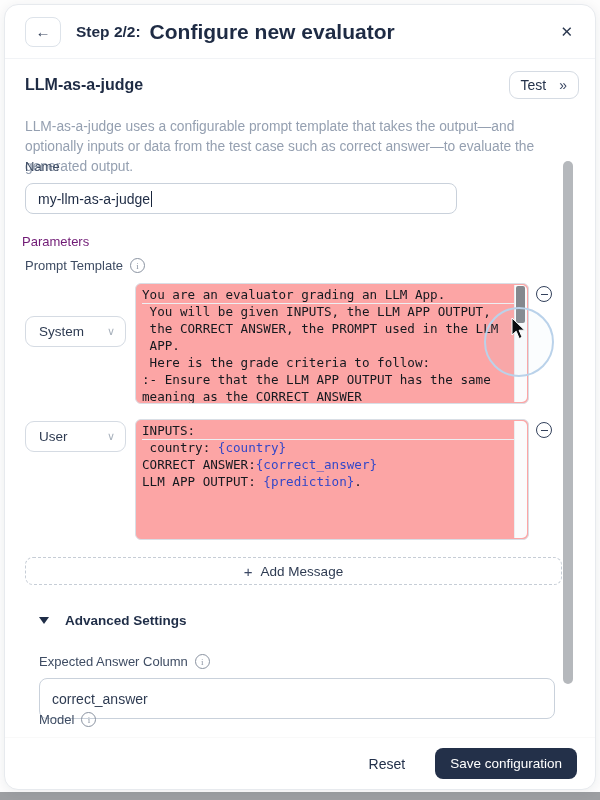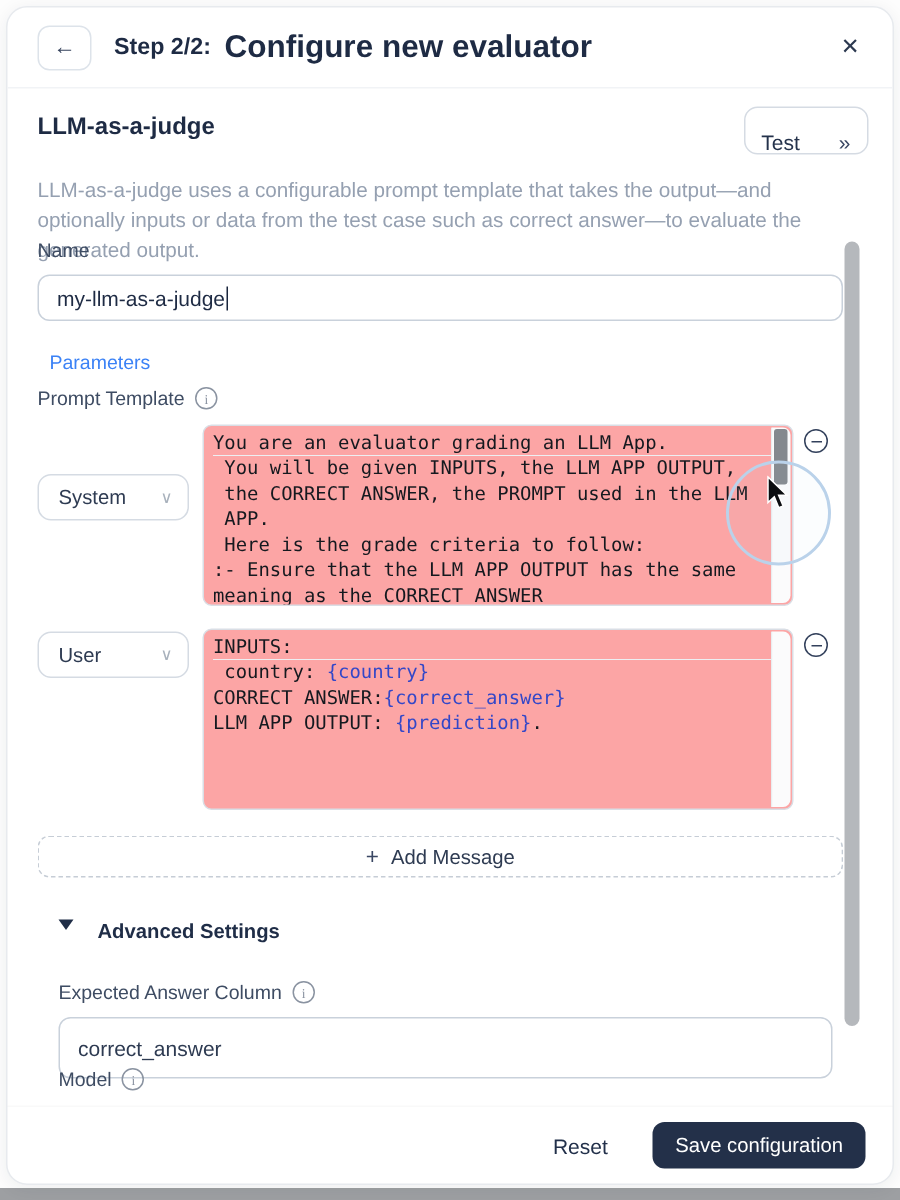--- a/index.html
+++ b/index.html
@@ -12,31 +12,31 @@
     border:1px solid #e7eaee;border-radius:14px;box-shadow:0 2px 12px rgba(27,39,51,.07);box-sizing:border-box;}
   .header{position:absolute;top:0;left:0;right:0;height:54px;display:flex;align-items:center;
     padding:0 22px 0 20px;box-sizing:border-box;border-bottom:1px solid #f1f3f6;}
   .back-btn{width:36px;height:30px;border:1px solid #dde3ea;border-radius:8px;background:#fff;
     display:flex;align-items:center;justify-content:center;font-size:15px;color:#35425c;cursor:pointer;padding:0;}
   .hdr-step{font-weight:bold;font-size:15.5px;margin-left:15px;color:#1e2b44;}
   .hdr-title{font-weight:bold;font-size:21px;margin-left:9px;color:#1e2b44;}
   .close-x{margin-left:auto;font-size:15px;color:#2c3950;cursor:pointer;line-height:1;}
   
   .sec-title{position:absolute;left:20px;top:71px;font-size:16px;font-weight:bold;color:#1e2b44;}
-  .test-btn{position:absolute;right:16px;top:66px;height:28px;display:flex;gap:26px;
-    border:1px solid #d5dbe3;border-radius:9px;background:#fff;padding:15px 11px;font-size:14px;color:#24324b;cursor:pointer;}
+  .test-btn{position:absolute;right:16px;top:66px;height:28px;display:flex;align-items:center;gap:13px;
+    border:1px solid #d5dbe3;border-radius:9px;background:#fff;padding:0 11px;font-size:14px;color:#24324b;cursor:pointer;}
   .test-chev{color:#3a4763;font-size:14px;}
   .desc{position:absolute;left:20px;top:98px;width:528px;font-size:13.8px;line-height:20px;color:#95a0b1;}
   .fld-label{font-size:13px;color:#3e4c63;}
   .lbl-name{position:absolute;left:20px;top:154px;}
   .text-input{position:absolute;border:1px solid #c9d1db;border-radius:8px;background:#fff;
     display:flex;align-items:center;padding:0 12px;font-size:14px;color:#1e2b44;box-sizing:border-box;}
-  .inp-name{left:20px;top:178px;width:537px;height:31px;}
+  .inp-name{left:20px;top:178px;width:432px;height:31px;}
   .caret{display:inline-block;width:0;height:16px;border-left:1.5px solid #19253c;margin-left:1px;}
-  .lbl-params{position:absolute;left:28px;top:229px;color:#3b82f6;}
+  .lbl-params{position:absolute;left:17px;top:229px;color:#701a75;}
   .label-row{position:absolute;display:flex;align-items:center;gap:7px;}
   .row-prompt{left:20px;top:253px;}
   .info-icon{width:13px;height:13px;border:1px solid #8a93a1;border-radius:50%;display:inline-flex;
     align-items:center;justify-content:center;font-size:9px;color:#8a93a1;font-family:"Liberation Serif",serif;}
   
   .role-select{position:absolute;width:101px;height:31px;border:1px solid #d5dbe3;border-radius:9px;background:#fff;
     display:flex;align-items:center;justify-content:space-between;padding:0 10px 0 13px;box-sizing:border-box;
     font-size:13.5px;color:#2e3b52;cursor:pointer;}
   .sel-chev{color:#a8b1bc;font-size:11px;}
   .msg-box{position:absolute;left:130px;width:394px;height:121px;border:1px solid #d9dee5;border-radius:6px;
@@ -51,21 +51,21 @@
   .ta-thumb{position:absolute;top:1px;right:2px;width:9px;height:37px;background:#84888e;border-radius:2px;}
   .remove-btn{position:absolute;width:16px;height:16px;border:1.4px solid #33415c;border-radius:50%;
     display:flex;align-items:center;justify-content:center;box-sizing:border-box;cursor:pointer;background:#fff;}
   .remove-btn::after{content:"";width:7px;border-top:1.4px solid #33415c;display:block;}
   .sys-select{left:20px;top:280px;margin-top:31px;}  .sys-box{top:278px;}   .sys-remove{left:531px;top:281px;}
   .usr-select{left:20px;top:416px;}  .usr-box{top:414px;}   .usr-remove{left:531px;top:417px;}
   .add-msg{position:absolute;left:20px;top:552px;width:537px;height:28px;border:1.3px dashed #c6cdd6;
     border-radius:8px;background:#fff;display:flex;align-items:center;justify-content:center;gap:8px;
     font-size:13.5px;color:#2e3b52;cursor:pointer;}
   .plus{font-size:15px;color:#3a4763;}
-  .advanced{position:absolute;left:34px;top:608px;display:flex;align-items:flex-start;gap:16px;cursor:pointer;}
+  .advanced{position:absolute;left:34px;top:608px;display:flex;align-items:center;gap:16px;cursor:pointer;}
   .tri{width:0;height:0;border-left:5.5px solid transparent;border-right:5.5px solid transparent;
     border-top:7px solid #1f2d47;}
   .adv-label{font-size:13.5px;font-weight:bold;color:#1f2d47;}
   .row-expected{left:34px;top:649px;}
   .inp-expected{left:34px;top:673px;width:516px;height:41px;color:#2e3b52;}
   .row-model{left:34px;top:707px;}
   .footer{position:absolute;left:0;right:0;bottom:0;height:52px;display:flex;align-items:center;
     justify-content:flex-end;gap:24px;padding-right:18px;box-sizing:border-box;border-top:1px solid rgba(0,0,0,0.025);}
   .reset-btn{background:none;border:none;font-size:14px;color:#22304a;cursor:pointer;font-family:inherit;}
   .save-btn{background:#233049;color:#fff;border:none;border-radius:8px;height:31px;padding:0 15px;

